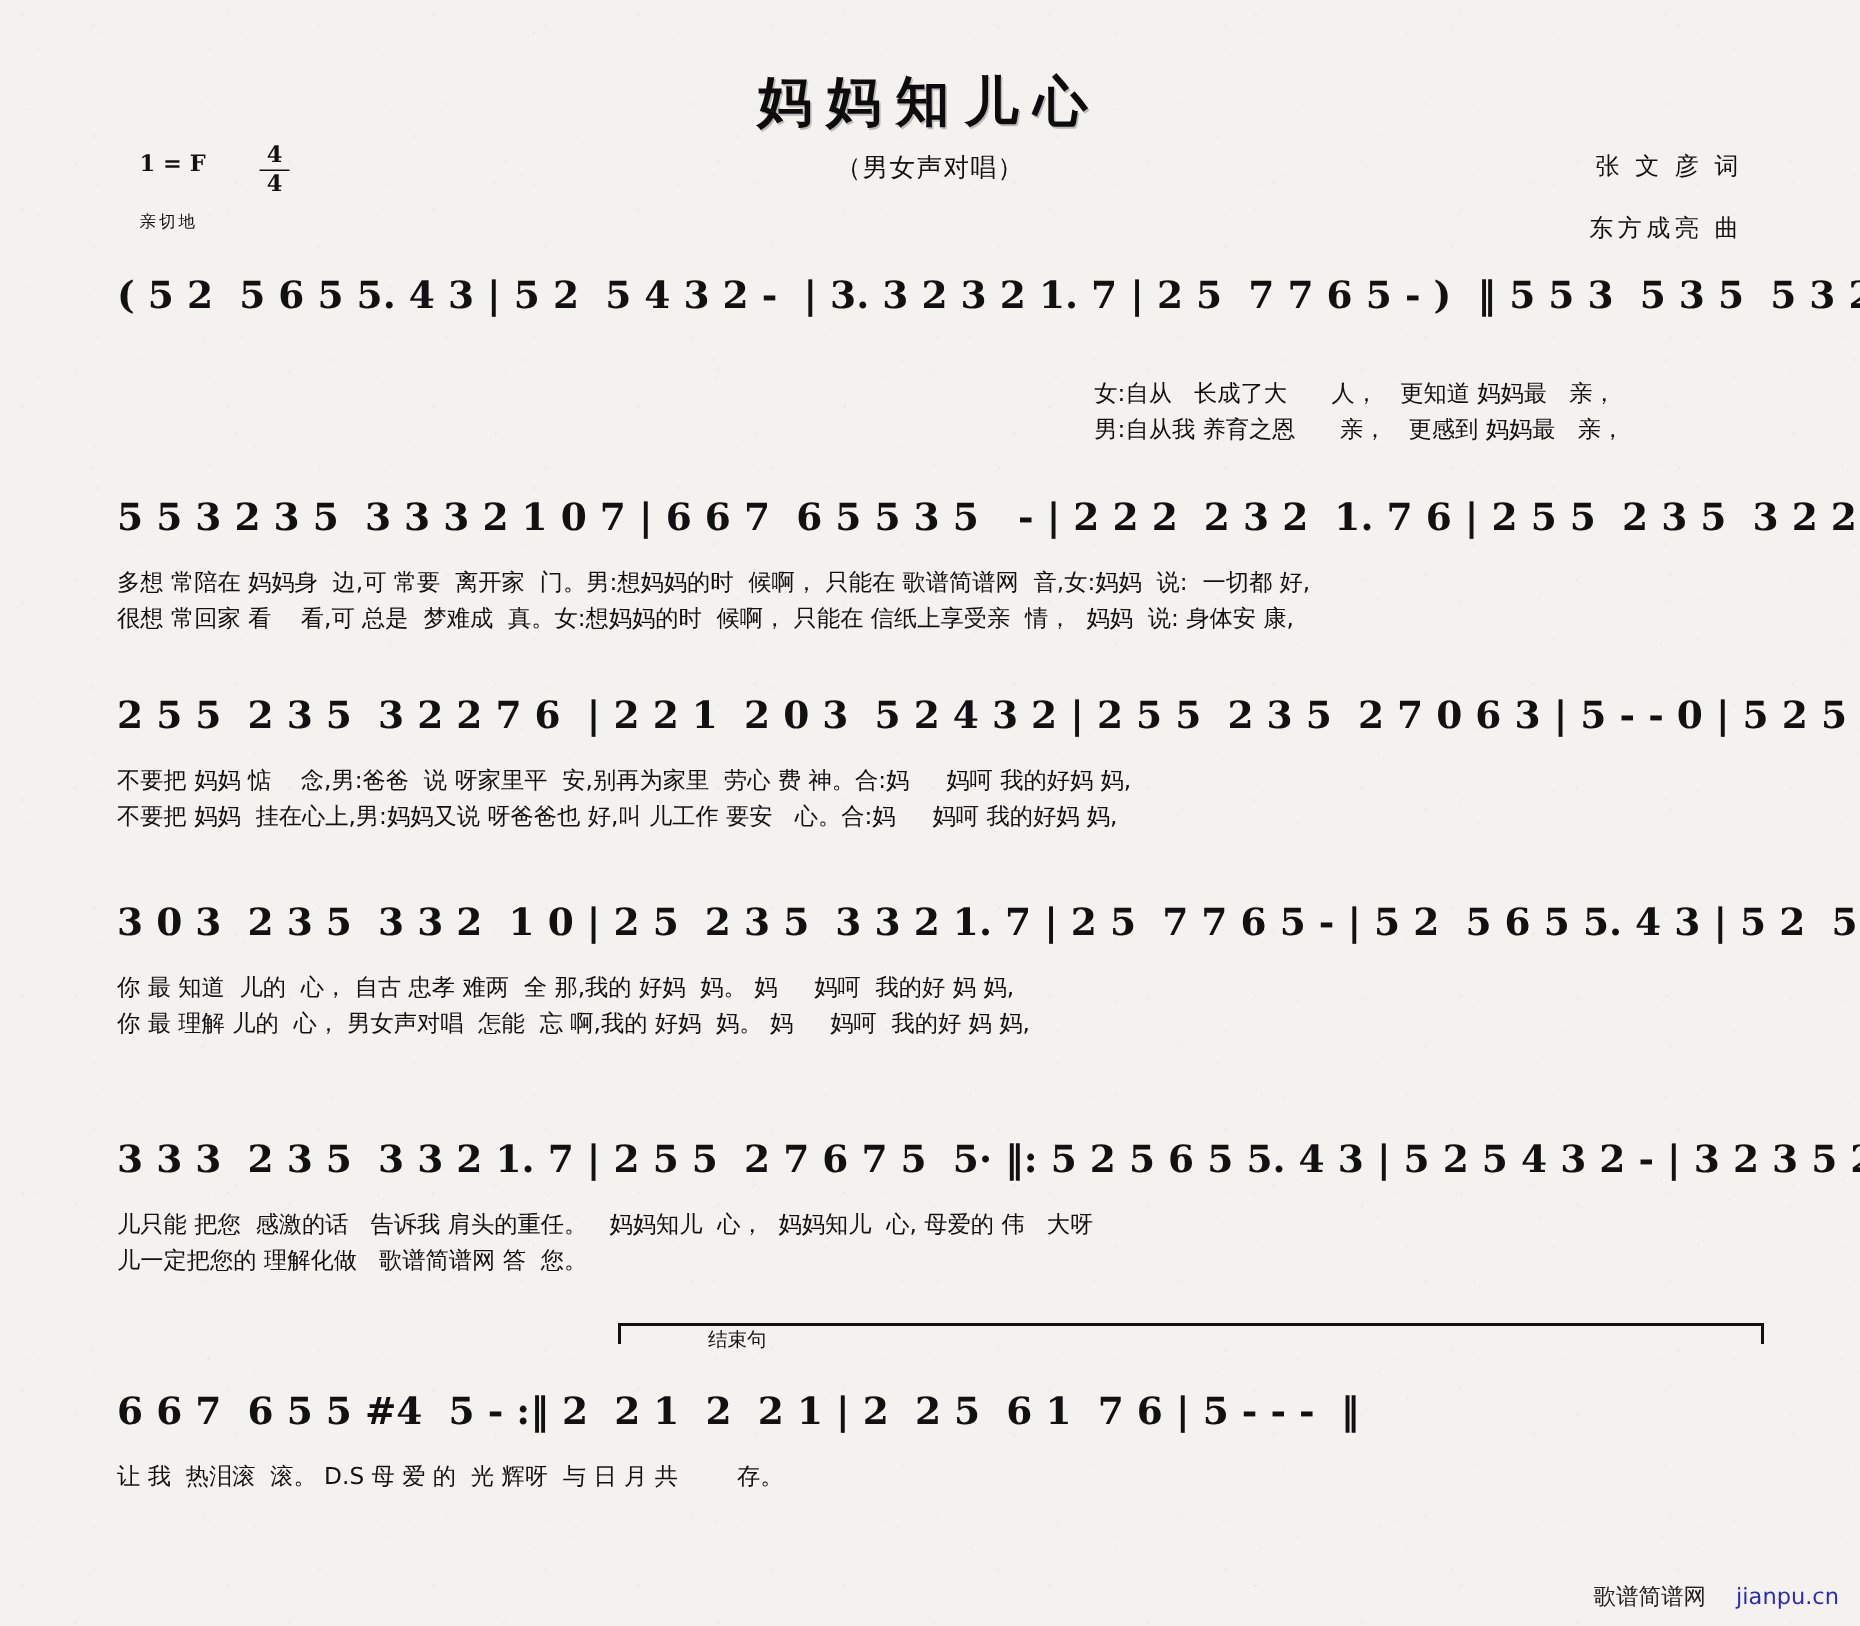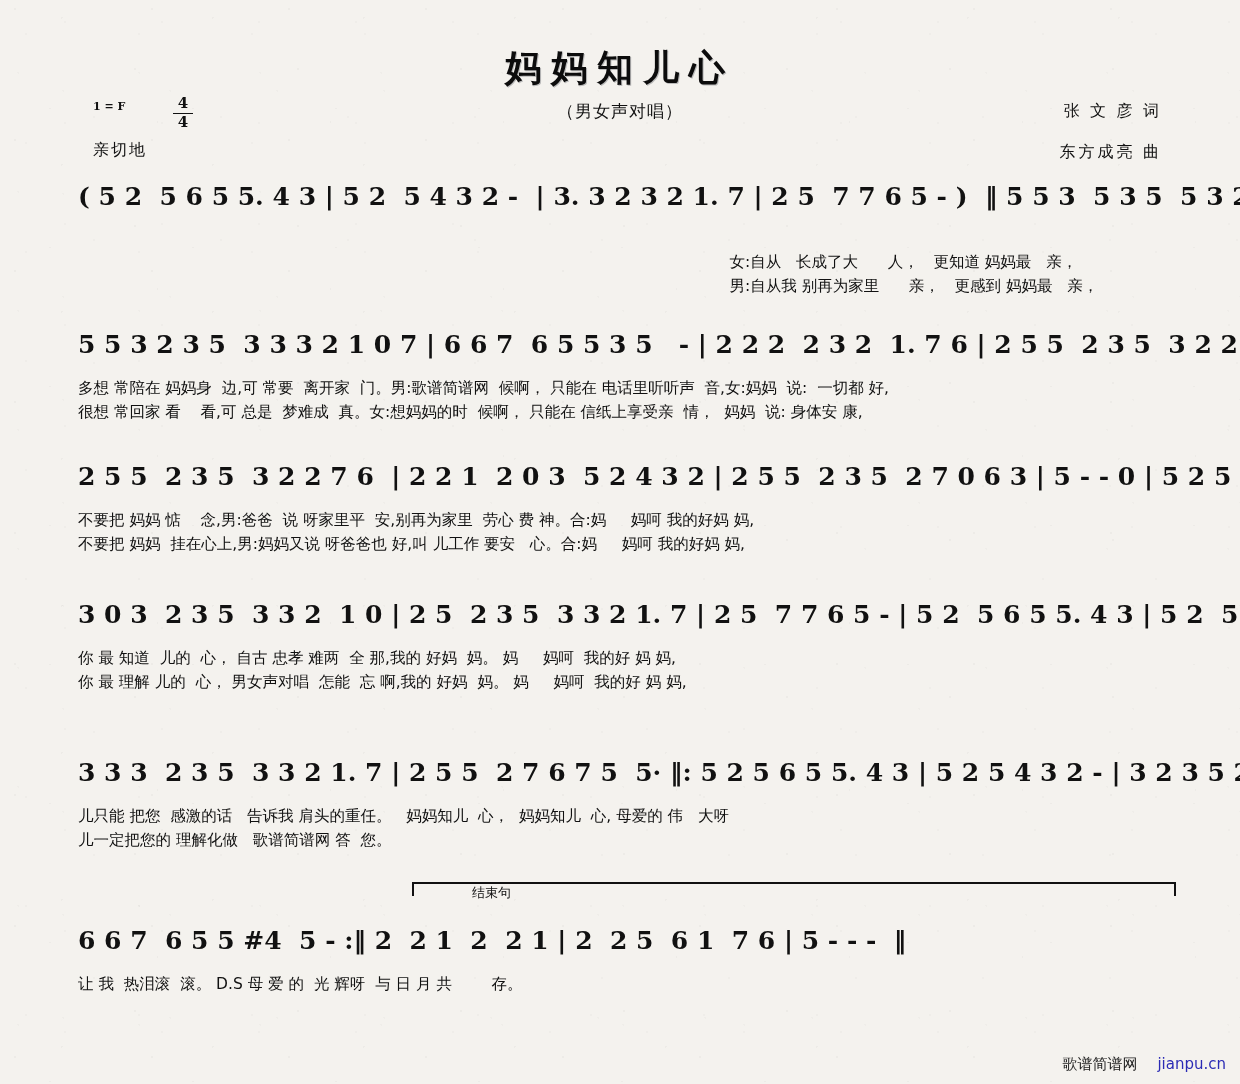--- a/index.html
+++ b/index.html
@@ -47,32 +47,32 @@
   .credit{
     position:absolute;right:78px;
     font-family:Liberation Sans, sans-serif;
     font-size:16px;letter-spacing:3px;
   }
   .credit.c1{top:101px;}
   .credit.c2{top:142px;}
 
   .keysig{
     position:absolute;left:93px;top:100px;
-    font-family:"DejaVu Serif", serif;font-size:11px;font-weight:bold;
+    font-family:"DejaVu Serif", serif;font-size:15px;font-weight:bold;
   }
   .meter{
     position:absolute;left:173px;top:96px;
     font-family:"DejaVu Serif", serif;font-size:15px;font-weight:bold;
     text-align:center;line-height:1.05;
   }
   .meter .num{display:block;}
   .meter .bar{display:block;width:20px;height:1.6px;background:#111;margin:1px 0;}
   .tempo{
     position:absolute;left:93px;top:140px;
-    font-family:"DejaVu Sans", sans-serif;font-size:16px;letter-spacing:2px;
+    font-family:"DejaVu Sans", sans-serif;font-size:11px;letter-spacing:2px;
   }
 
   
   .system{position:absolute;left:0;width:1240px;}
   .notes{
     position:absolute;left:78px;top:0;width:1090px;
     font-family:"DejaVu Serif", serif;
     font-size:25px;font-weight:bold;letter-spacing:0px;
     white-space:pre;
   }
@@ -118,27 +118,27 @@
     <span class="num">4</span>
   </div>
   <div class="tempo">亲切地</div>
 
   <div class="system" style="top:182px">
     <div class="notes">( 5 2  5 6 5 5. 4 3 | 5 2  5 4 3 2 -  | 3. 3 2 3 2 1. 7 | 2 5  7 7 6 5 - )  ‖ 5 5 3  5 3 5  5 3 2  1 0 7 | 6 6 7  6 5 5 3  5 -</div>
     <div class="lyric indent-f" style="top:52px">
       <span>女:</span><span>自从   长成了大      人，   更知道 妈妈最   亲，</span>
     </div>
     <div class="lyric indent-f" style="top:76px">
-      <span>男:</span><span>自从我 别再为家里      亲，   更感到 妈妈最   亲，</span>
+      <span>男:</span><span>自从我 养育之恩      亲，   更感到 妈妈最   亲，</span>
     </div>
   </div>
 
   <div class="system" style="top:330px">
     <div class="notes">5 5 3 2 3 5  3 3 3 2 1 0 7 | 6 6 7  6 5 5 3 5   - | 2 2 2  2 3 2  1. 7 6 | 2 5 5  2 3 5  3 2 2 7  6 0 | 1 1 6 1. 6 2 2 2 5 6</div>
-    <div class="lyric" style="top:48px">多想 常陪在 妈妈身  边,可 常要  离开家  门。男:歌谱简谱网  候啊， 只能在 电话里听听声  音,女:妈妈  说:  一切都 好,</div>
+    <div class="lyric" style="top:48px">多想 常陪在 妈妈身  边,可 常要  离开家  门。男:想妈妈的时  候啊， 只能在 歌谱简谱网  音,女:妈妈  说:  一切都 好,</div>
     <div class="lyric" style="top:72px">很想 常回家 看    看,可 总是  梦难成  真。女:想妈妈的时  候啊， 只能在 信纸上享受亲  情，  妈妈  说: 身体安 康,</div>
   </div>
 
   <div class="system" style="top:462px">
     <div class="notes">2 5 5  2 3 5  3 2 2 7 6  | 2 2 1  2 0 3  5 2 4 3 2 | 2 5 5  2 3 5  2 7 0 6 3 | 5 - - 0 | 5 2 5 6 5 5. 4 3 | 5 2  5 2 4 3 2 -</div>
     <div class="lyric" style="top:48px">不要把 妈妈 惦    念,男:爸爸  说 呀家里平  安,别再为家里  劳心 费 神。合:妈     妈呵 我的好妈 妈,</div>
     <div class="lyric" style="top:72px">不要把 妈妈  挂在心上,男:妈妈又说 呀爸爸也 好,叫 儿工作 要安   心。合:妈     妈呵 我的好妈 妈,</div>
   </div>
 
   <div class="system" style="top:600px">

